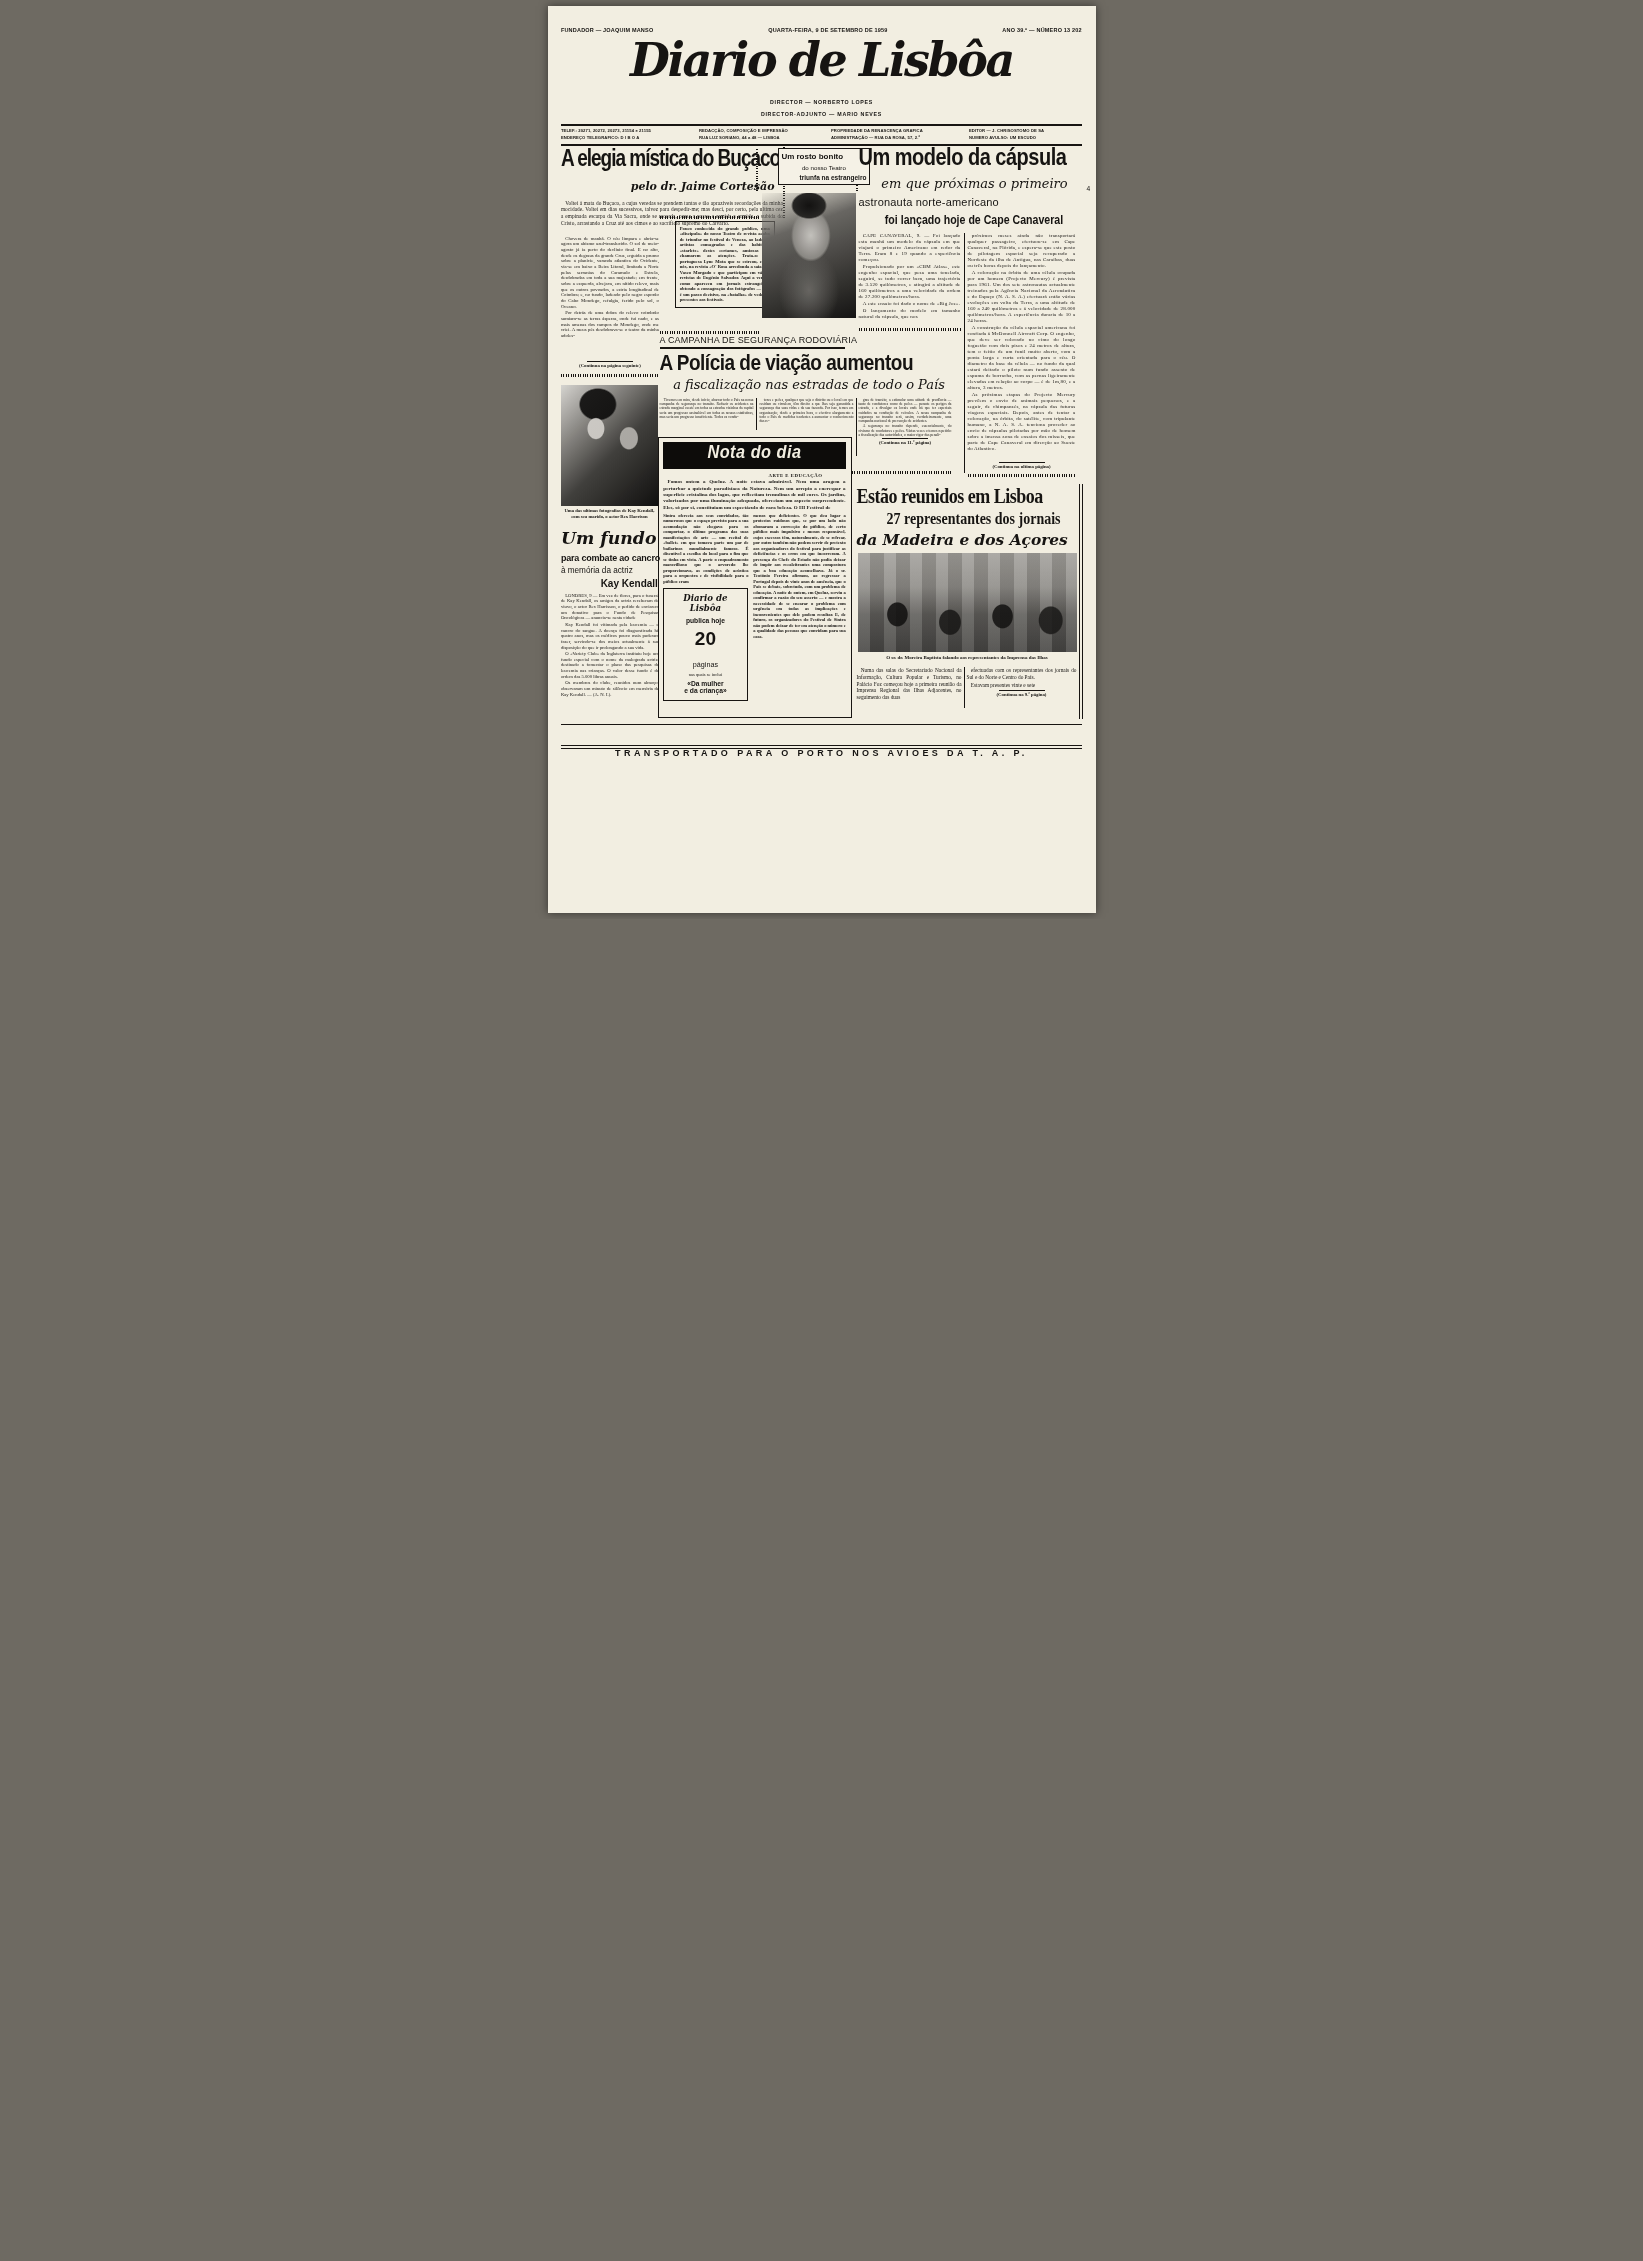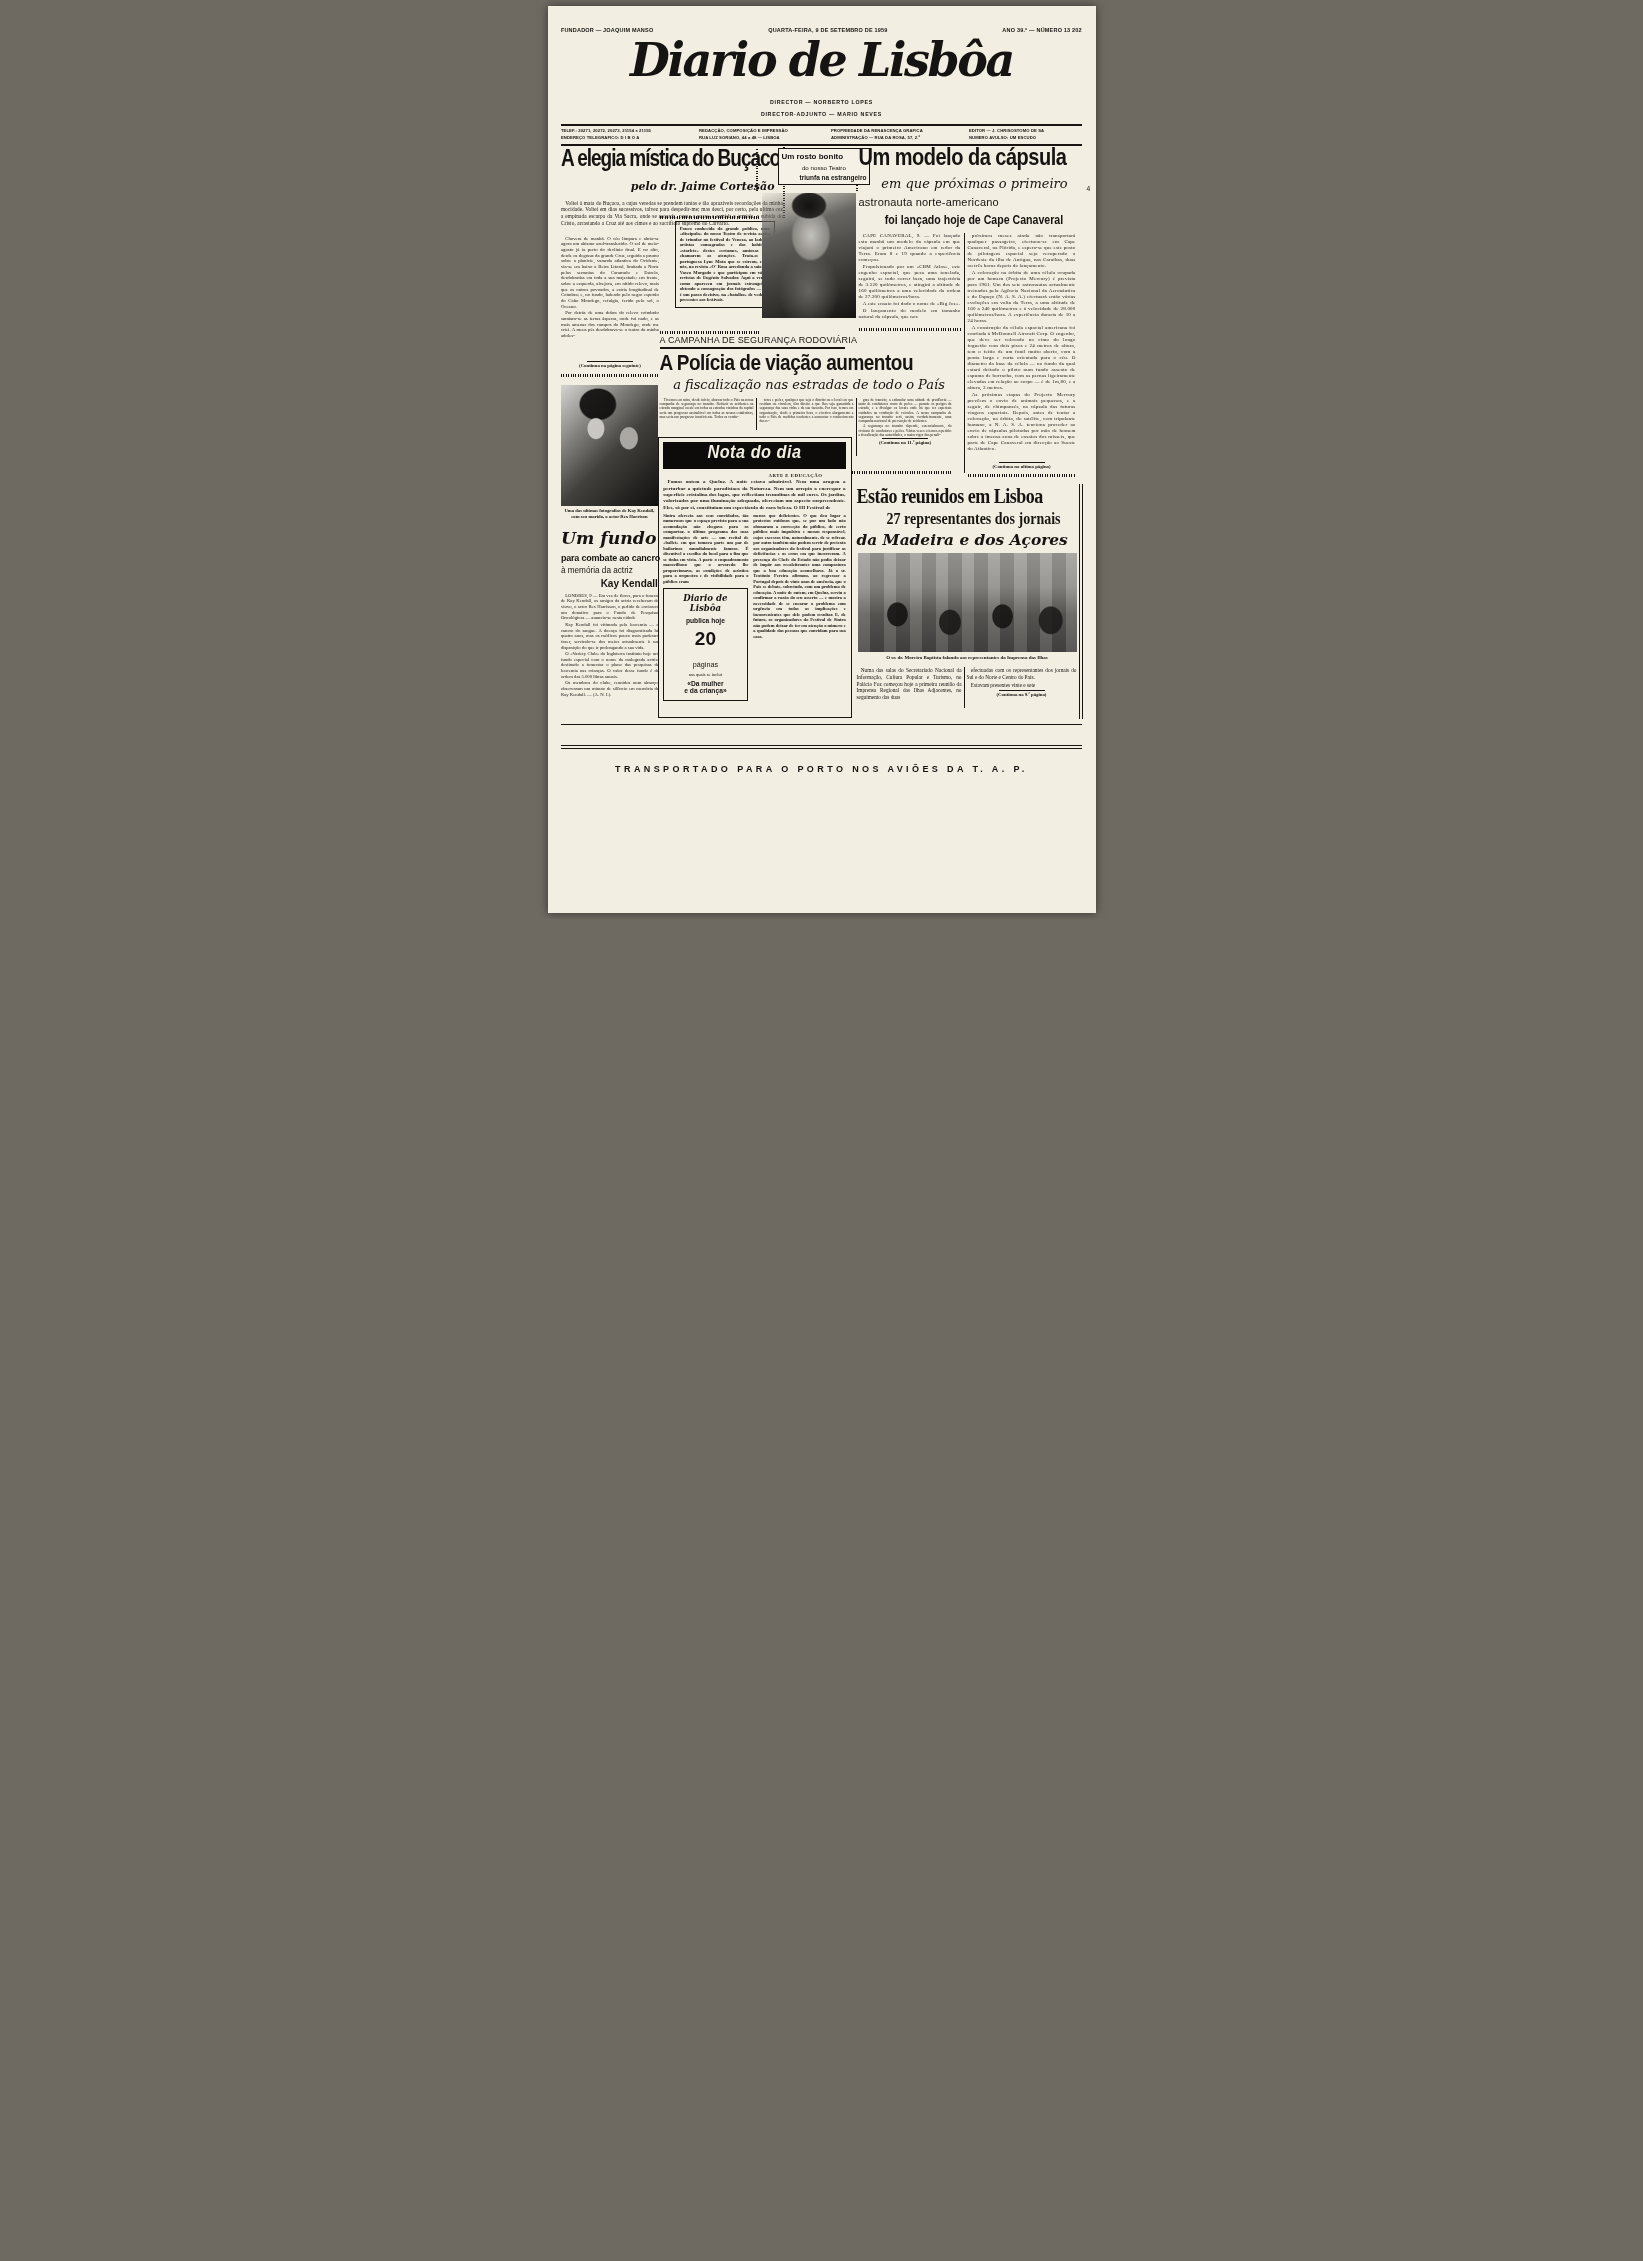--- a/index.html
+++ b/index.html
@@ -213,18 +213,18 @@
   <div class="abs sans" style="left:13.4px;top:560px;font-size:8.2px;">à memória da actriz</div>
   <div class="abs sans b" style="left:13.4px;top:572px;width:97px;text-align:right;font-size:10px;">Kay Kendall</div>
   <div class="abs j" style="left:13.4px;top:587px;width:98px;font-size:4.7px;line-height:1.2;">
     <p>LONDRES, 9 — Em vez de flores, para o funeral de Kay Kendall, os amigos da actriz receberam do viuvo, o actor Rex Harrisson, o pedido de enviarem um donativo para o Fundo de Pesquisas Oncológicas — anuncia-se nesta cidade</p>
     <p>Kay Kendall foi vitimada pela leucemia — o cancro do sangue. A doença foi diagnosticada há quatro anos, mas os médicos pouco mais puderam fazer, servindo-se dos meios actualmente á sua disposição do que ir prolongando a sua vida.</p>
     <p>O «Variety Club» da Inglaterra instituiu hoje um fundo especial com o nome da malograda actriz, destinado a fomentar o plano das pesquisas da leucemia nas crianças. O valor desse fundo é da ordem das 5.000 libras anuais.</p>
     <p>Os membros do clube, reunidos num almoço, observaram um minuto de silêncio em memória de Kay Kendall. — (A. N. I.).</p>
   </div>
 
   <div class="abs rule" style="left:13.4px;top:718px;width:521px;height:1.4px;"></div>
-  <div class="abs sans b ctr" style="left:13.4px;top:758px;width:521px;font-size:9px;letter-spacing:3.4px;">TRANSPORTADO PARA O PORTO NOS AVIÕES DA T. A. P.</div>
+  <div class="abs sans b ctr" style="left:13.4px;top:742px;width:521px;font-size:9px;letter-spacing:3.4px;">TRANSPORTADO PARA O PORTO NOS AVIÕES DA T. A. P.</div>
   <div class="abs rule" style="left:13.4px;top:739px;width:521px;height:1.4px;"></div>
   <div class="abs rule" style="left:13.4px;top:742px;width:521px;height:0.7px;"></div>
 
 </div>
 
 
 </body></html>

